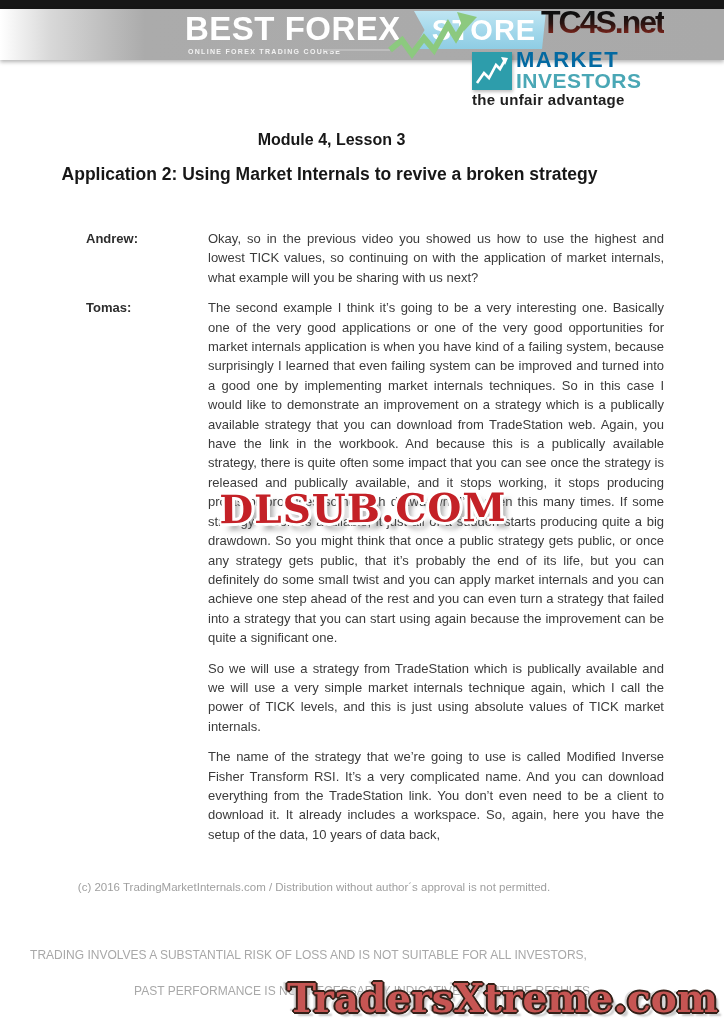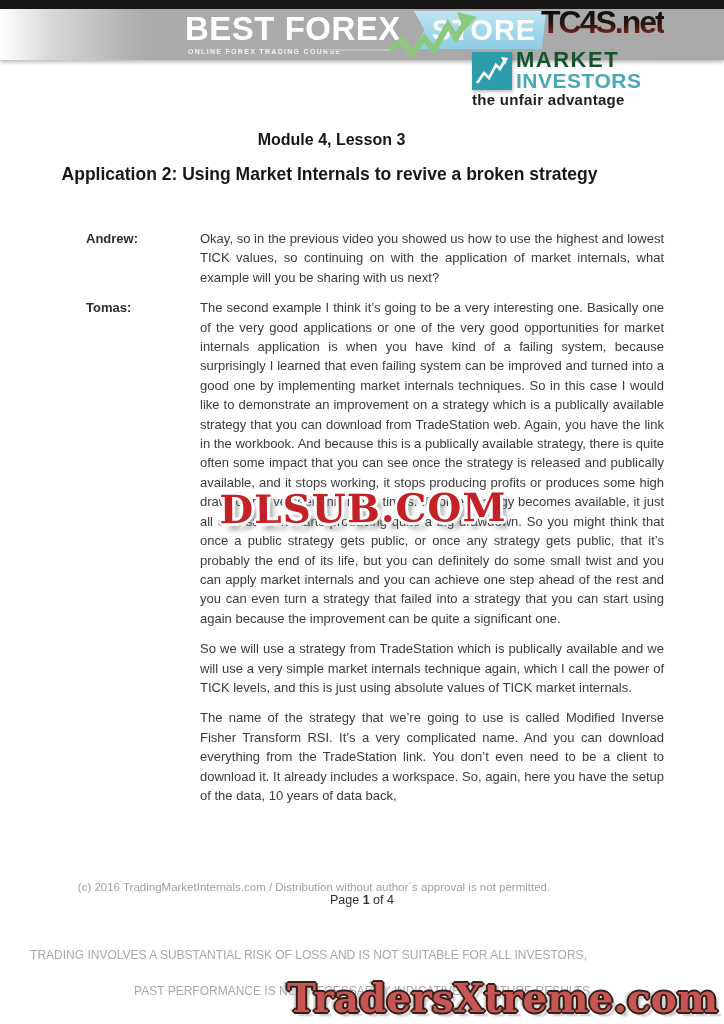--- a/index.html
+++ b/index.html
@@ -35,33 +35,33 @@
   .tc4s {
     position:absolute; left:541px; top:6px; white-space:nowrap;
     font-size:32px; font-weight:800; letter-spacing:-2px; line-height:1;
     background:linear-gradient(180deg,#0e0e0e 25%,#2a1411 55%,#7c241b 88%,#8a382a 100%);
     -webkit-background-clip:text; background-clip:text; color:transparent;
   }
   .mi-square {
     position:absolute; left:472px; top:52px; width:40px; height:38px;
     background:#2d9dab; box-shadow:1px 2px 3px rgba(0,0,0,0.25);
   }
-  .mi-market   { position:absolute; left:516px; top:49px; font-size:22px; font-weight:bold; color:#14532d; letter-spacing:1.5px; line-height:1; }
+  .mi-market   { position:absolute; left:516px; top:49px; font-size:22px; font-weight:bold; color:#0369a1; letter-spacing:1.5px; line-height:1; }
   .mi-internals{ position:absolute; left:516px; top:70px; font-size:21px; font-weight:bold; color:#4aa7b5; letter-spacing:0.5px; line-height:1; }
   .mi-tagline  { position:absolute; left:472px; top:91px; font-size:15px; font-weight:bold; color:#1f1f1f; letter-spacing:0.3px; }
 
   
   .module-title { position:absolute; top:131px; left:0; width:663px; text-align:center; font-size:16px; font-weight:bold; color:#171717; }
   .lesson-title { position:absolute; top:164px; left:0; width:659px; text-align:center; font-size:17.5px; font-weight:bold; color:#171717; }
 
   
   .dialogue { position:absolute; top:229px; left:86px; width:578px; }
   .row { display:flex; align-items:flex-start; }
   .speaker { width:114px; flex:0 0 114px; font-size:13px; font-weight:bold; color:#2d2d2d; line-height:19.4px; }
-  .speech { width:464px; }
+  .speech { width:464px;margin-left:8px; }
   .speech p { margin:0 0 11px 0; font-size:13px; line-height:19.4px; text-align:justify; color:#3b3b3b; }
 
   
   .watermark {
     position:absolute; left:208px; top:487px; width:310px; text-align:center;
     font-family:"DejaVu Serif", serif; font-weight:bold; font-size:39px; line-height:1.1;
     letter-spacing:1px; color:#c42127; transform:rotate(-0.5deg);
     text-shadow:
       -3px 0 0 #ffffff, 3px 0 0 #ffffff, 0 -3px 0 #ffffff, 0 3px 0 #ffffff,
       -2px -2px 0 #ffffff, 2px -2px 0 #ffffff, -2px 2px 0 #ffffff, 2px 2px 0 #ffffff,
@@ -132,21 +132,18 @@
       <div class="speech">
         <p>The second example I think it’s going to be a very interesting one. Basically one of the very good applications or one of the very good opportunities for market internals application is when you have kind of a failing system, because surprisingly I learned that even failing system can be improved and turned into a good one by implementing market internals techniques. So in this case I would like to demonstrate an improvement on a strategy which is a publically available strategy that you can download from TradeStation web. Again, you have the link in the workbook. And because this is a publically available strategy, there is quite often some impact that you can see once the strategy is released and publically available, and it stops working, it stops producing profits or produces some high drawdown. I’ve seen this many times. If some strategy becomes available, it just all of a sudden starts producing quite a big drawdown. So you might think that once a public strategy gets public, or once any strategy gets public, that it’s probably the end of its life, but you can definitely do some small twist and you can apply market internals and you can achieve one step ahead of the rest and you can even turn a strategy that failed into a strategy that you can start using again because the improvement can be quite a significant one.</p>
         <p>So we will use a strategy from TradeStation which is publically available and we will use a very simple market internals technique again, which I call the power of TICK levels, and this is just using absolute values of TICK market internals.</p>
         <p>The name of the strategy that we’re going to use is called Modified Inverse Fisher Transform RSI. It’s a very complicated name. And you can download everything from the TradeStation link. You don’t even need to be a client to download it. It already includes a workspace. So, again, here you have the setup of the data, 10 years of data back,</p>
       </div>
     </div>
   </div>
 
   <div class="watermark">DLSUB.COM</div>
 
-  <div class="page-num">
-    <span>Page </span><span class="b">1</span><span> of 4</span>
-  </div>
   <div class="copyright">(c) 2016 TradingMarketInternals.com / Distribution without author´s approval is not permitted.</div>
   <div class="disc1">TRADING INVOLVES A SUBSTANTIAL RISK OF LOSS AND IS NOT SUITABLE FOR ALL INVESTORS,</div>
   <div class="disc2">PAST PERFORMANCE IS NOT NECESSARILY INDICATIVE OF FUTURE RESULTS</div>
   <div class="tx-mark">TradersXtreme.com</div>
 
 </div>
 
 </body></html>

